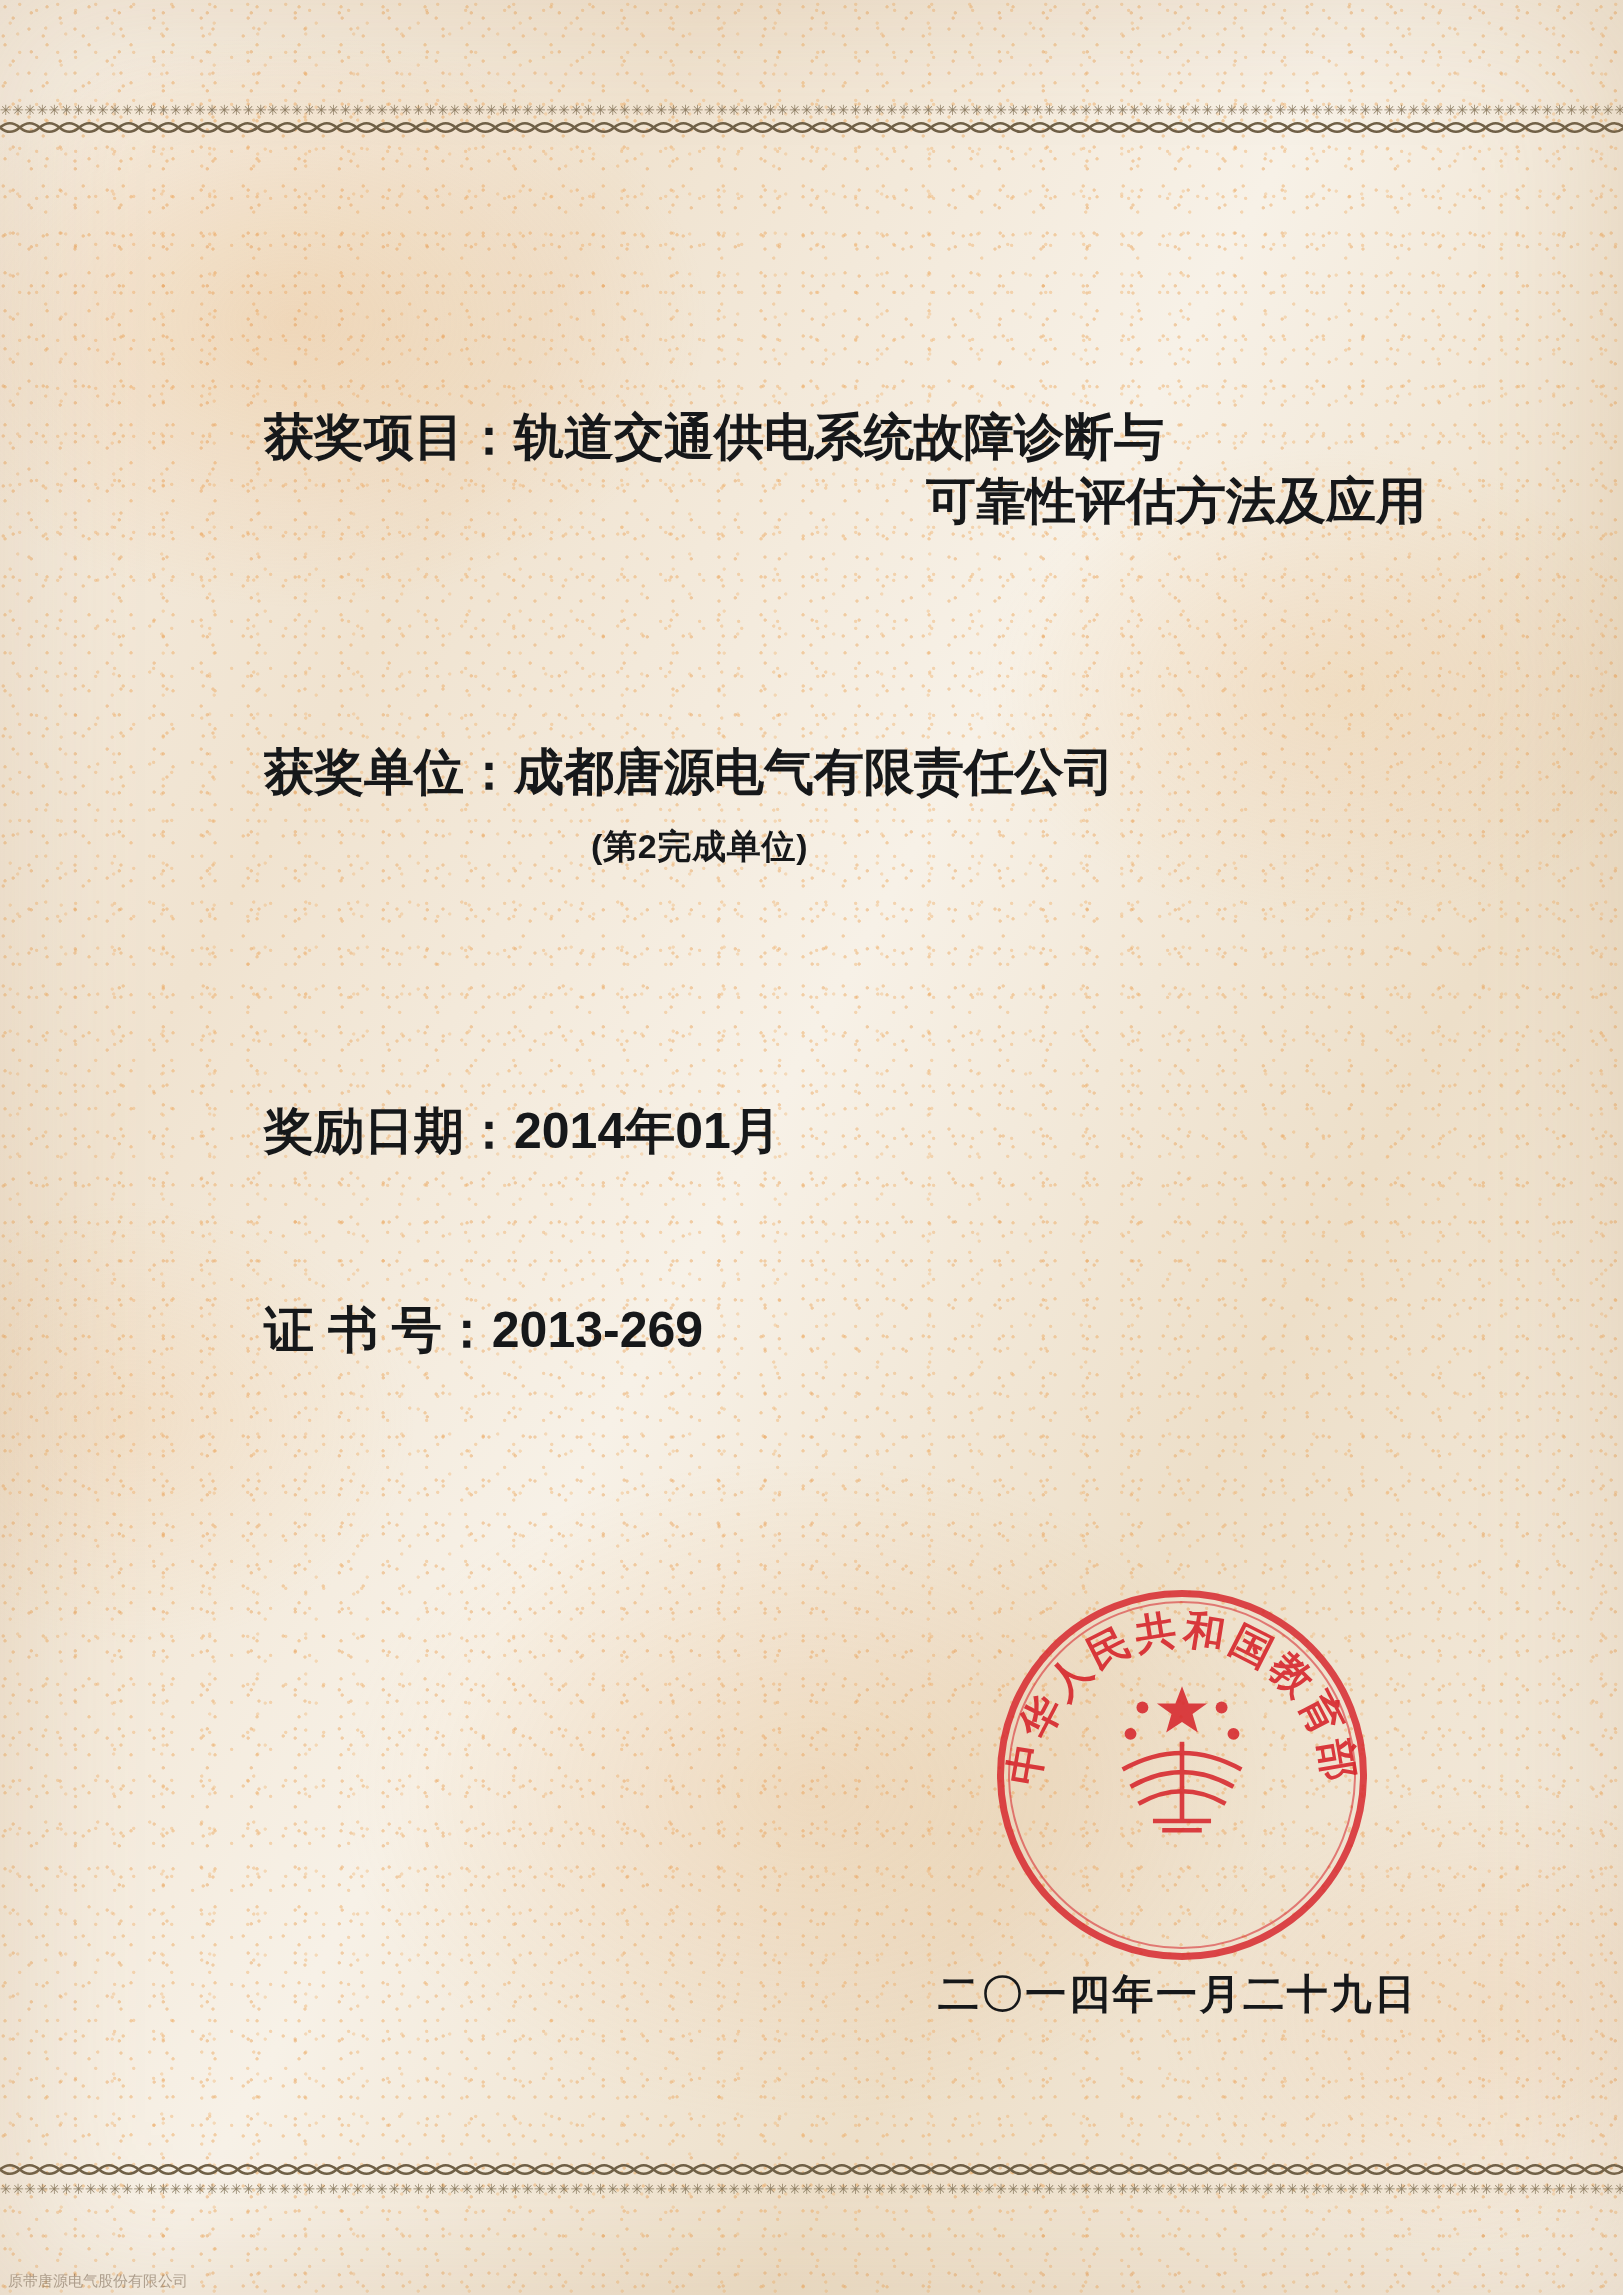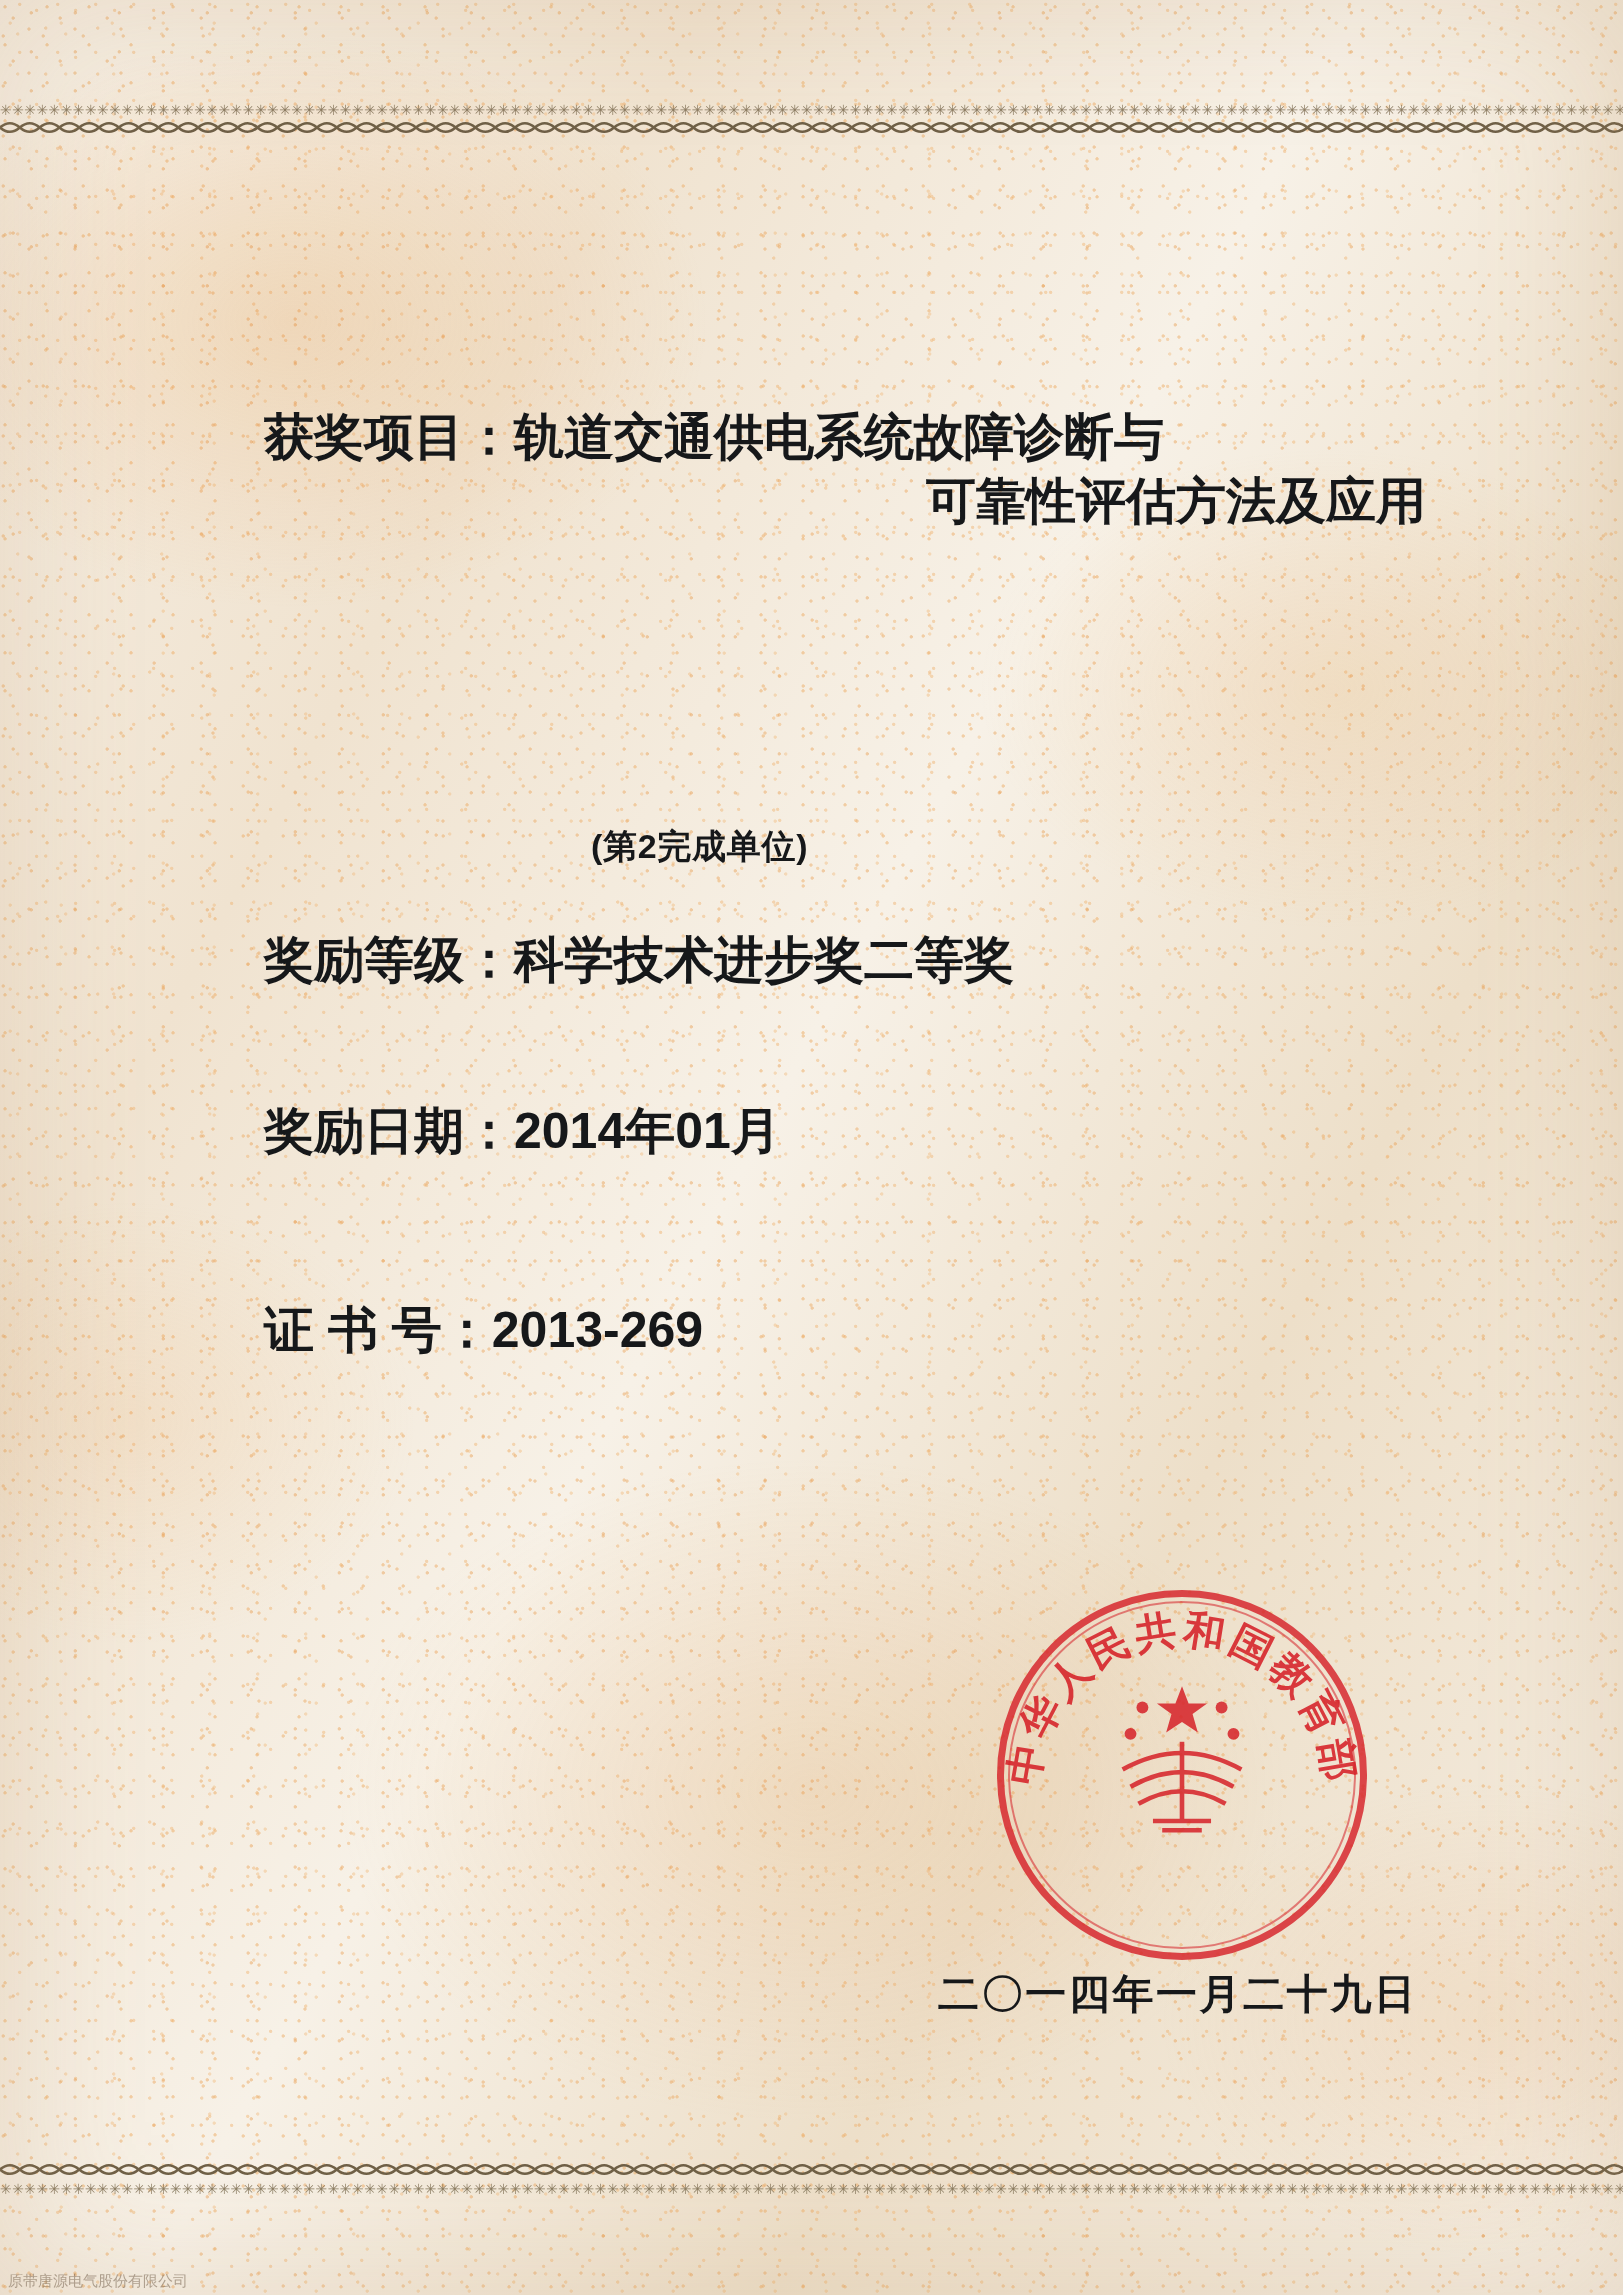--- a/index.html
+++ b/index.html
@@ -265,26 +265,26 @@
     </div>
   </div>
 
   <div class="content">
 
     <div class="line row-project">
       <span class="label-heavy">获奖项目：</span><span>轨道交通供电系统故障诊断与</span>
       <span class="value-indent">可靠性评估方法及应用</span>
     </div>
 
+    <div class="line row-unit">
+      <span class="label-heavy">获奖单位：</span><span>成都唐源电气有限责任公司</span>
+    </div>
 
     <div class="line row-subunit">(第2完成单位)</div>
 
-    <div class="line row-level">
-      <span class="label-heavy">奖励等级：</span><span>科学技术进步奖二等奖</span>
-    </div>
 
     <div class="line row-date">
       <span class="label-heavy">奖励日期：</span><span>2014年01月</span>
     </div>
 
     <div class="line row-certno">
       <span class="label-heavy">证 书 号：</span><span>2013-269</span>
     </div>
 
     <div class="seal">

